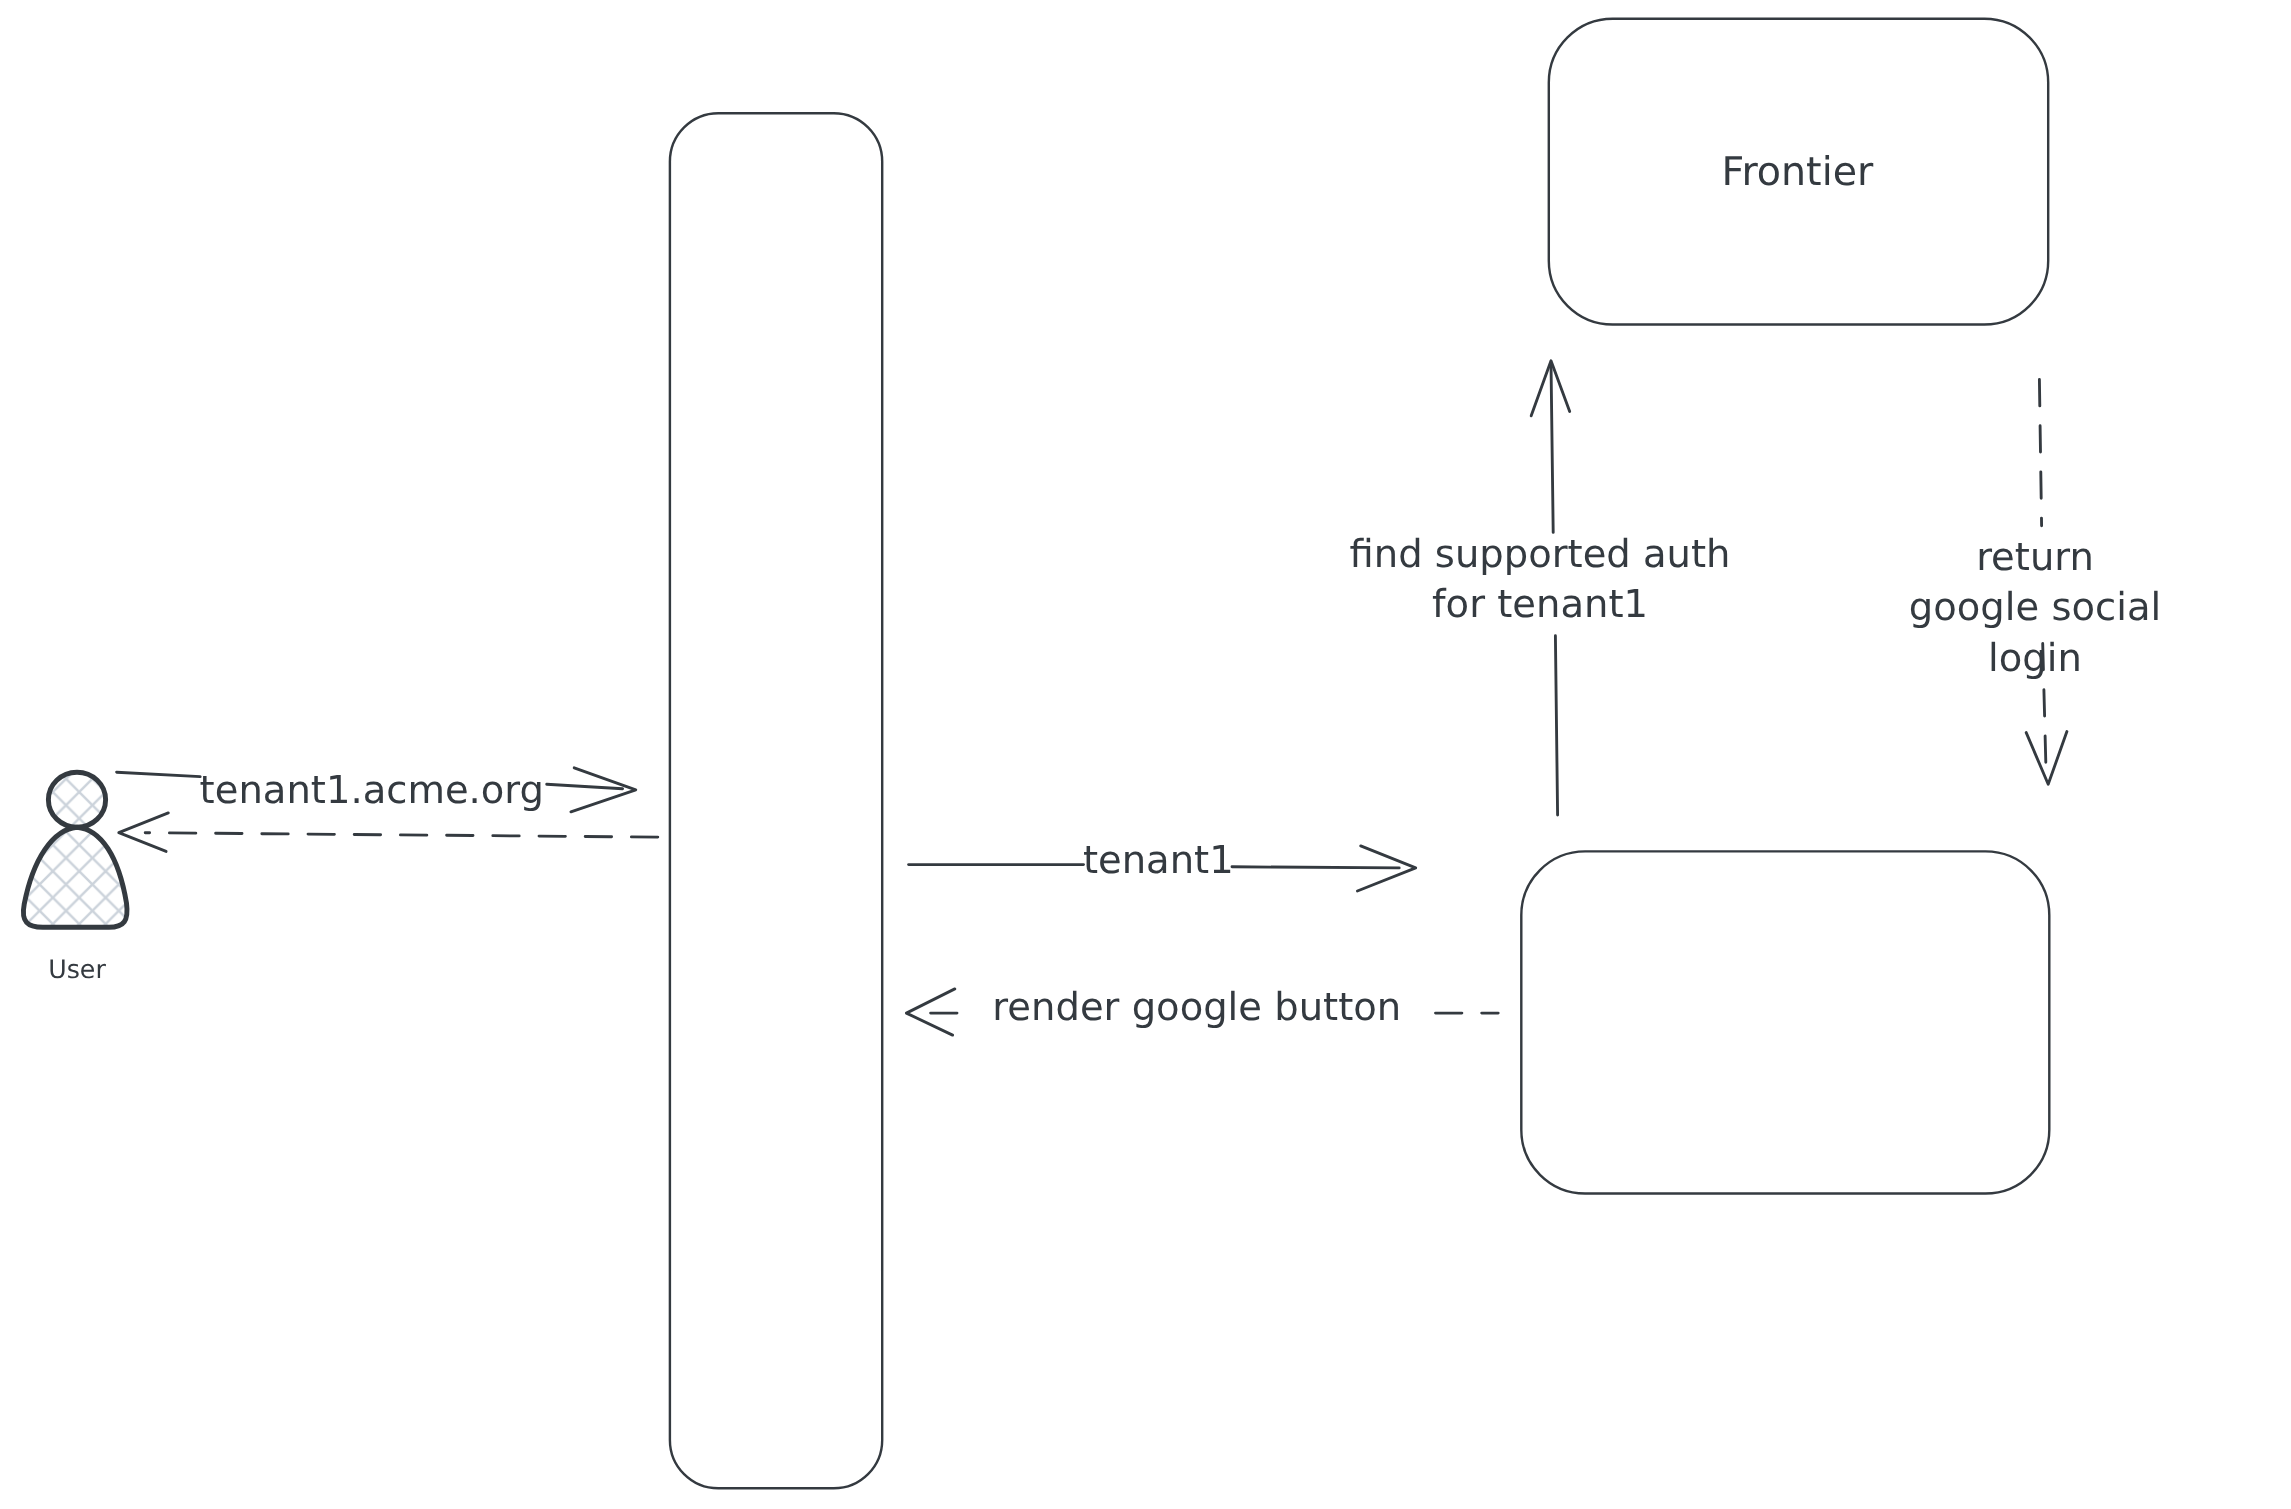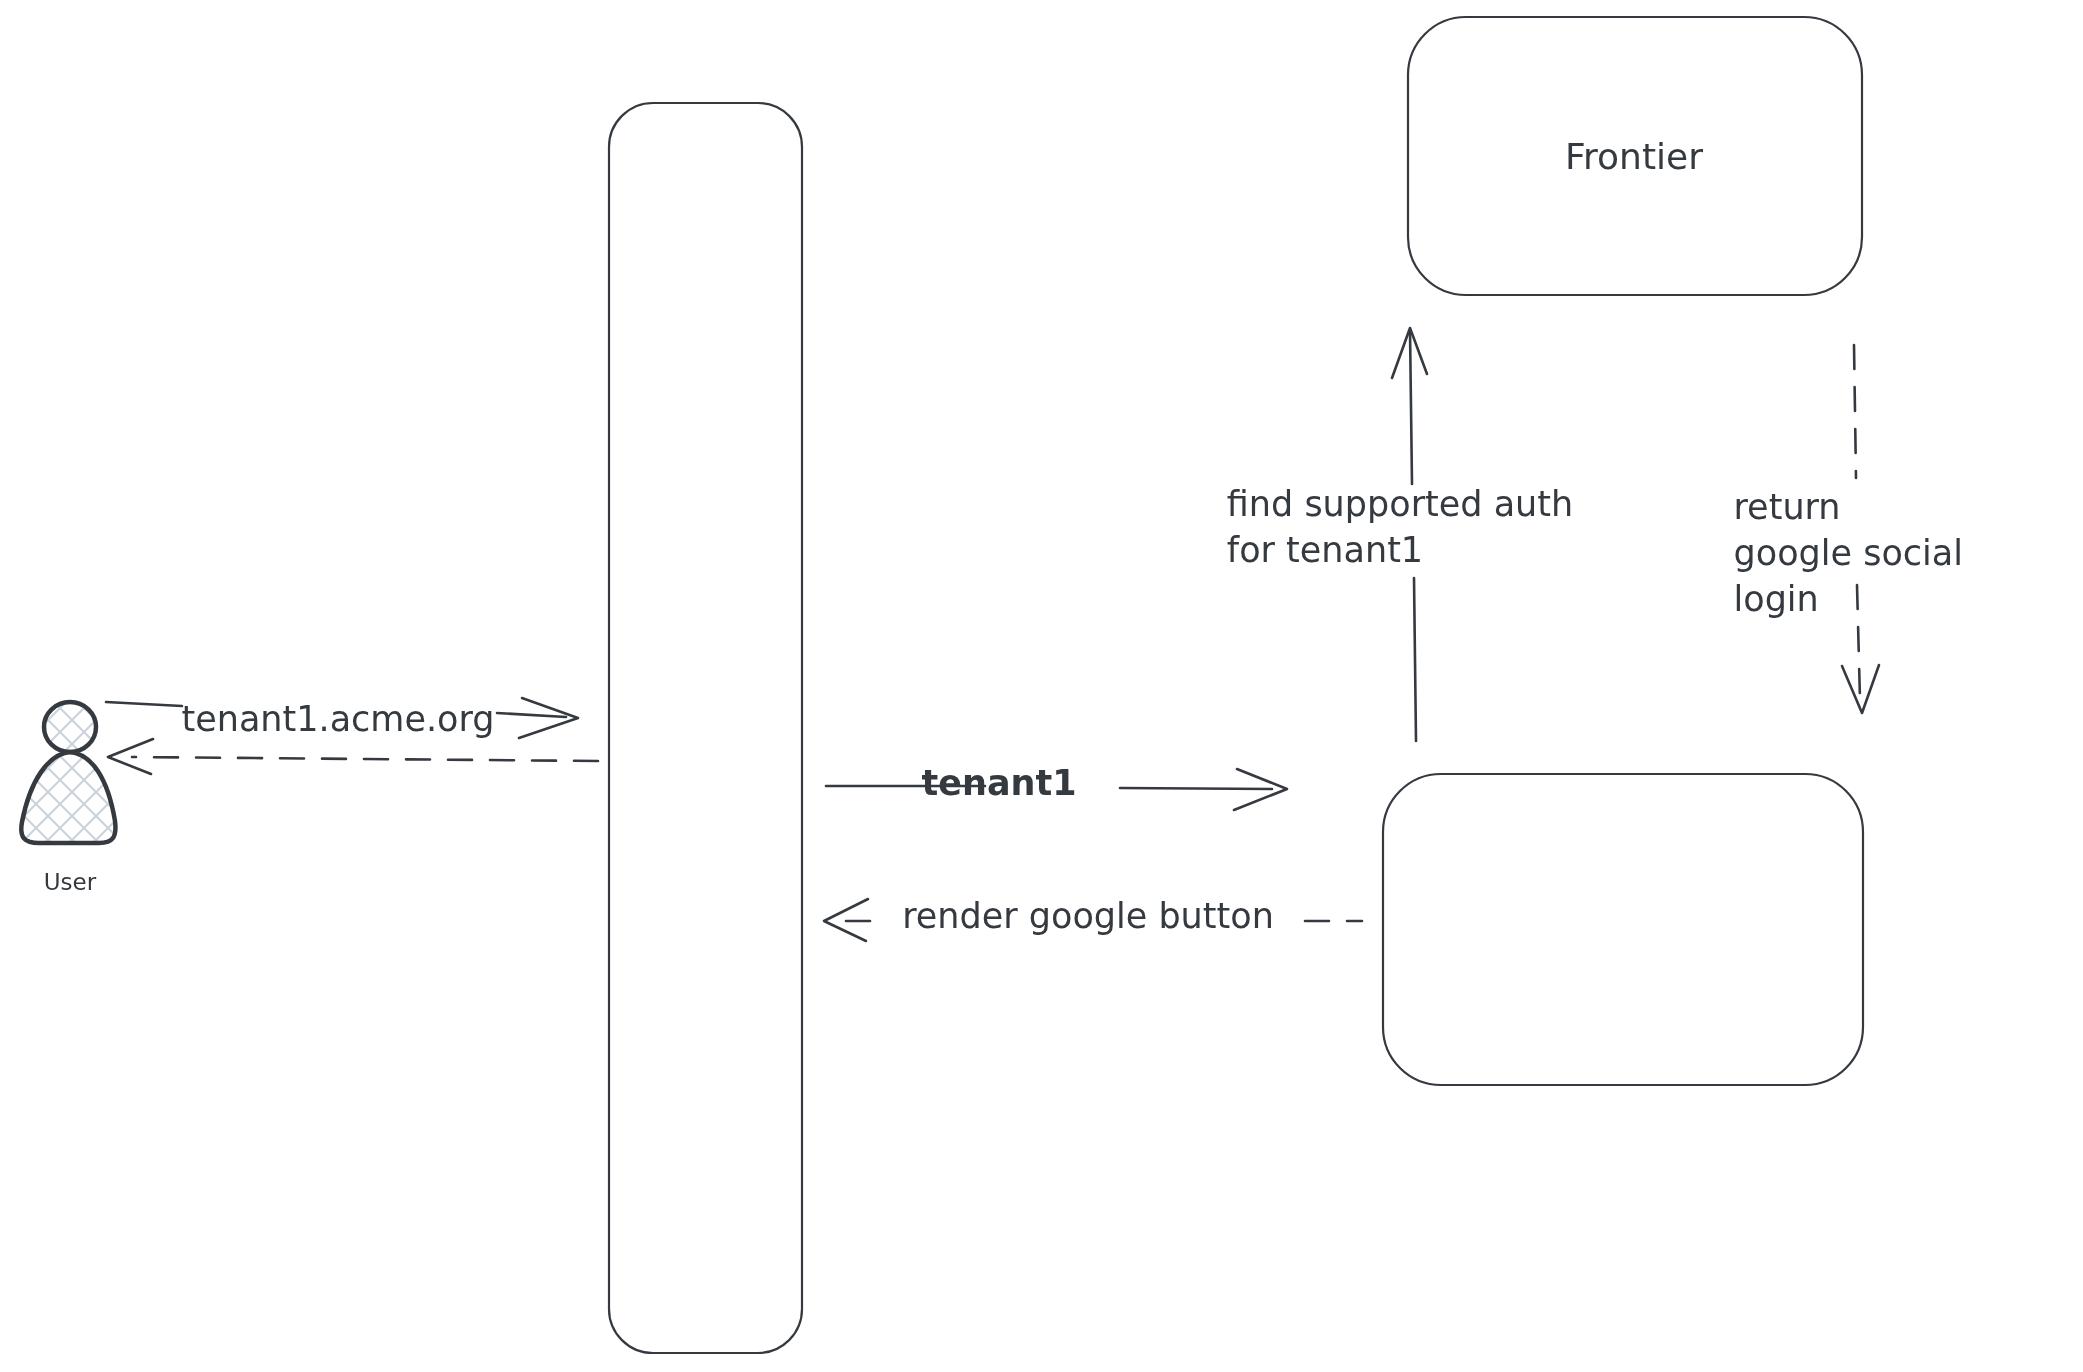--- a/index.html
+++ b/index.html
@@ -19,21 +19,21 @@
   .canvas svg{position:absolute;left:0;top:0;}
   .shape{stroke:var(--stroke);fill:none;stroke-width:2.2px;}
   .arrow{stroke:var(--stroke);fill:none;stroke-width:2.6px;stroke-linecap:round;stroke-linejoin:round;}
   .dashed{stroke-dasharray:24 18;}
   .person-part{stroke:var(--stroke);stroke-width:4.5px;fill:url(#crosshatch);stroke-linejoin:round;}
   .hatchline{stroke:var(--hatch);stroke-width:2.2px;}
   .label{
     position:absolute;
     transform:translateX(-50%);
     white-space:pre-line;
-    text-align:left;
+    text-align:center;
     color:var(--stroke);
   }
   .node-label{font-size:36px;line-height:47px;}
   .edge-label{font-size:35px;line-height:46px;}
   .user-label{font-size:23px;line-height:40px;}
 </style>
 </head>
 <body>
 
 <div class="canvas">
@@ -94,21 +94,21 @@
   </svg>
 
   <div class="label user-label" style="left:70px; top:862px;">User</div>
 
 
   <div class="label node-label" style="left:1634px; top:133px;">Frontier</div>
 
 
   <div class="label edge-label" style="left:338px; top:696px;">tenant1.acme.org</div>
 
-  <div class="label edge-label" style="left:999px; top:760px;font-weight:bold;">tenant1</div>
+  <div class="label edge-label" style="left:1053px; top:760px;">tenant1</div>
 
   <div class="label edge-label" style="left:1088px; top:893px;">render google button</div>
 
   <div class="label edge-label" style="left:1400px; top:481px;">find supported auth
 for tenant1</div>
 
   <div class="label edge-label" style="left:1850px; top:484px;">return google social
 login</div>
 
 </div>

